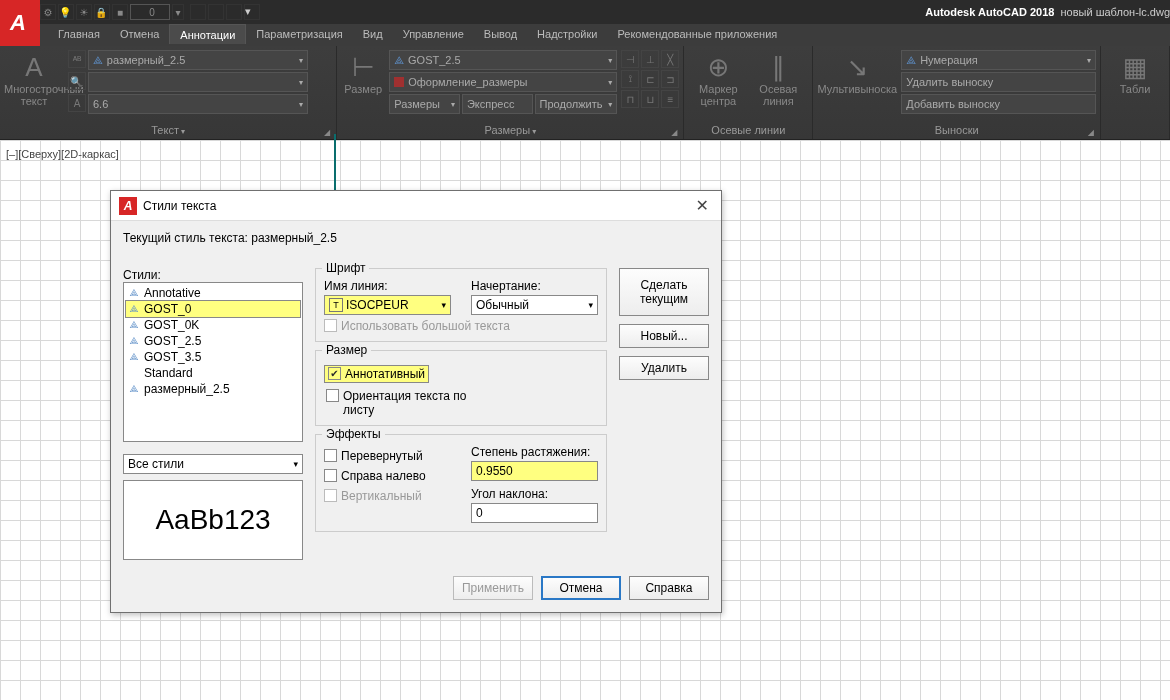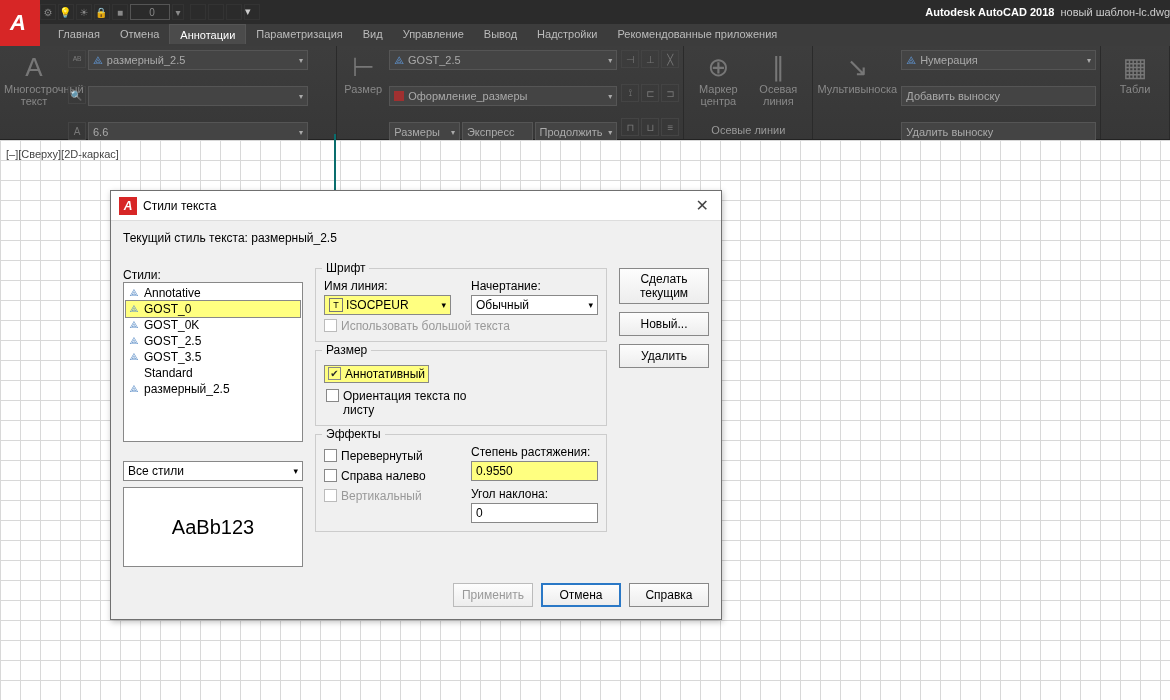--- a/index.html
+++ b/index.html
@@ -24,21 +24,21 @@
 
 
 .ribbon { height: 94px; background: linear-gradient(#3d3d3d,#373737); display: flex; border-bottom: 1px solid #222; }
 .panel { border-right: 1px solid #2a2a2a; padding: 2px 4px 0; color: #888; font-size: 11px; display:flex; flex-direction:column; }
 .panel-body { flex:1; display:flex; align-items:flex-start; gap:4px; }
 .panel-label { text-align: center; padding: 2px 0 3px; color: #999; position:relative; }
 .panel-label .drop { font-size: 8px; margin-left: 2px; }
 .panel-label .dlg { position:absolute; right:2px; bottom:2px; font-size:8px; color:#888; }
 .rb-btn-big { width: 60px; text-align:center; padding-top:4px; }
 .rb-btn-big .ic { font-size: 26px; color:#777; display:block; }
-.rb-col { display:flex; flex-direction:column; gap:16px; padding-top:2px; }
+.rb-col { display:flex; flex-direction:column; gap:2px; padding-top:2px; }
 .rb-combo { height: 20px; border: 1px solid #555; background: #444; display:flex; align-items:center; padding:0 4px; color:#aaa; font-size:11px; }
 .rb-combo .tri { margin-left:auto; font-size:8px; }
 .rb-sm-ic { width:18px; height:18px; border:1px solid #444; display:inline-flex; align-items:center; justify-content:center; font-size:10px; color:#777;}
 .small-row{display:flex;gap:2px;}
 
 
 .app-logo-big { position:absolute; left:0; top:0; width:40px; height:46px; background:#d72626; }
 .app-logo-big::after{content:"A"; color:#fff; font-style:italic; font-weight:bold; font-size:22px; position:absolute; left:10px; top:10px;}
 
 
@@ -57,23 +57,23 @@
 .dlg-title .a { width:18px; height:18px; background:#d72626; color:#fff; font-weight:bold; font-style:italic; display:inline-flex; align-items:center; justify-content:center; font-size:12px; margin-right:6px;}
 .dlg-title .x { margin-left:auto; font-size:16px; color:#444; padding:0 4px; }
 .dlg-body { padding: 10px 12px 6px; }
 .current-label { margin-bottom: 23px; }
 .dlg-grid { display:flex; gap:12px; }
 .col-left { width: 180px; display:flex; flex-direction:column; }
 .stylelist { border:1px solid #888; background:#fff; height: 160px; padding:2px; overflow:auto; }
 .stylelist div { padding:1px 2px; display:flex; align-items:center; gap:4px; }
 .stylelist .ico { color:#5d8fc8; font-size:10px; display:inline-block; width:12px; text-align:center;}
 .stylelist .sel { background:#ffff80; outline:1px solid #888; }
-.filter-combo { margin-top:19px; border:1px solid #888; background:#fff; height:20px; display:flex; align-items:center; padding:4px 4px; }
+.filter-combo { margin-top:12px; border:1px solid #888; background:#fff; height:20px; display:flex; align-items:center; padding:4px 4px; }
 .filter-combo .tri{margin-left:auto;font-size:9px;}
-.preview { margin-top:6px; border:1px solid #888; background:#fff; height:80px; display:flex; align-items:center; justify-content:center; font-size:20px; font-family: Arial, sans-serif; letter-spacing:0px; }
+.preview { margin-top:6px; border:1px solid #888; background:#fff; height:80px; display:flex; align-items:center; justify-content:center; font-size:28px; font-family: Arial, sans-serif; letter-spacing:0px; }
 .col-mid { flex:1; }
 .fieldset { border:1px solid #ccc; padding:6px 8px 8px; margin-bottom:8px; position:relative; }
 .fieldset > .legend { position:absolute; top:-8px; left:6px; background:#f0f0f0; padding:0 4px; font-size:12px; }
 .row { display:flex; gap:20px; align-items:flex-start; margin-top:4px; }
 .field-col { flex:1; display:flex; flex-direction:column; gap:2px; }
 .combo { border:1px solid #888; background:#fff; height:20px; display:flex; align-items:center; padding:0 4px; }
 .combo.hl { background:#ffff80; }
 .combo .tri{ margin-left:auto; font-size:9px; }
 .tt-ic{ display:inline-block; width:14px; height:14px; border:1px solid #777; font-size:9px; text-align:center; line-height:12px; margin-right:3px;}
 .chk { display:flex; align-items:flex-start; gap:4px; margin-top:4px; font-size:12px; }
@@ -241,24 +241,24 @@
         <span class="ic">↘</span>
         <span>Мультивыноска</span>
       </div>
       <div class="rb-col" style="flex:1">
         <div class="rb-combo">
           <span style="color:#5d8fc8;margin-right:4px">⟁</span>
           <span>Нумерация</span>
             <span class="tri">▾</span>
           </div>
         <div class="rb-combo">
+            <span>Удалить выноску</span>
+          </div>
+        <div class="rb-combo">
             <span>Добавить выноску</span>
-          </div>
-        <div class="rb-combo">
-            <span>Удалить выноску</span>
           </div>
       </div>
     </div>
     <div class="panel-label"><span>Выноски</span><span class="dlg">◢</span></div>
   </div>
   <div class="panel" style="flex:1">
     <div class="panel-body">
         <div class="rb-btn-big"><span class="ic">▦</span><span>Табли</span></div>
       </div>
   </div>
@@ -389,21 +389,21 @@
               <span class="label-sm">Степень растяжения:</span>
               <div class="input-txt hl">0.9550</div>
               <span class="label-sm" style="margin-top:4px">Угол наклона:</span>
               <div class="input-txt">0</div>
             </div>
           </div>
         </div>
       </div>
 
       <div class="col-right">
-        <div class="btn" style="height:36px;text-align:center">Сделать текущим</div>
+        <div class="btn" style="height:48px;text-align:center">Сделать текущим</div>
         <div class="btn">Новый...</div>
         <div class="btn">Удалить</div>
       </div>
     </div>
   </div>
   <div class="dlg-footer">
     <div class="btn disabled">Применить</div>
     <div class="btn primary">Отмена</div>
     <div class="btn">Справка</div>
   </div>

